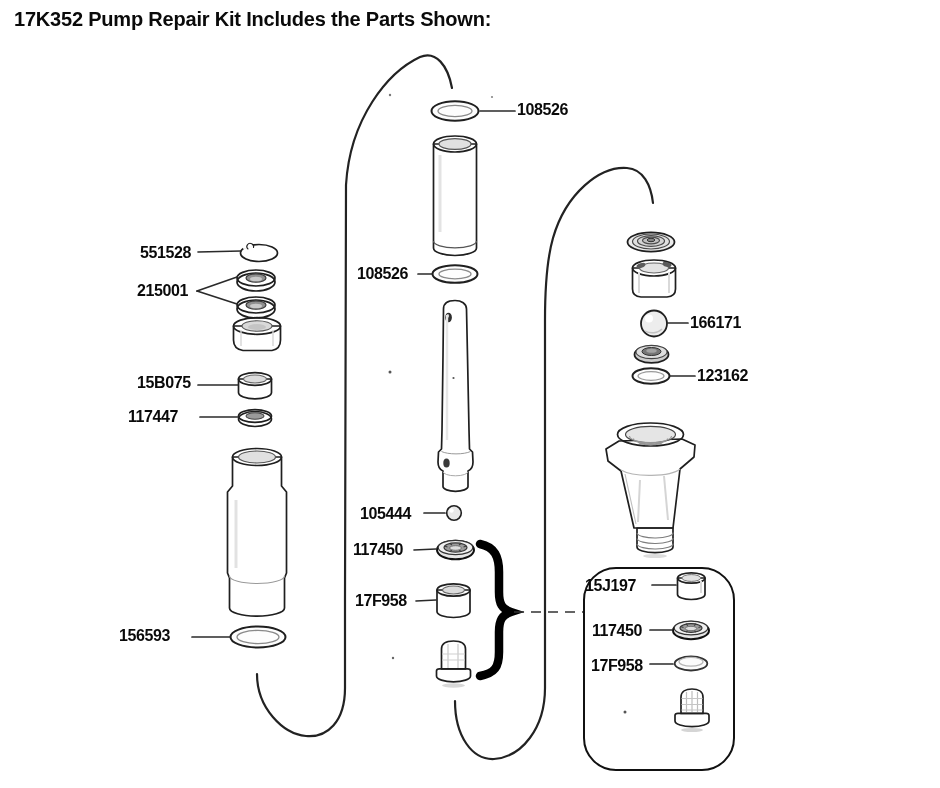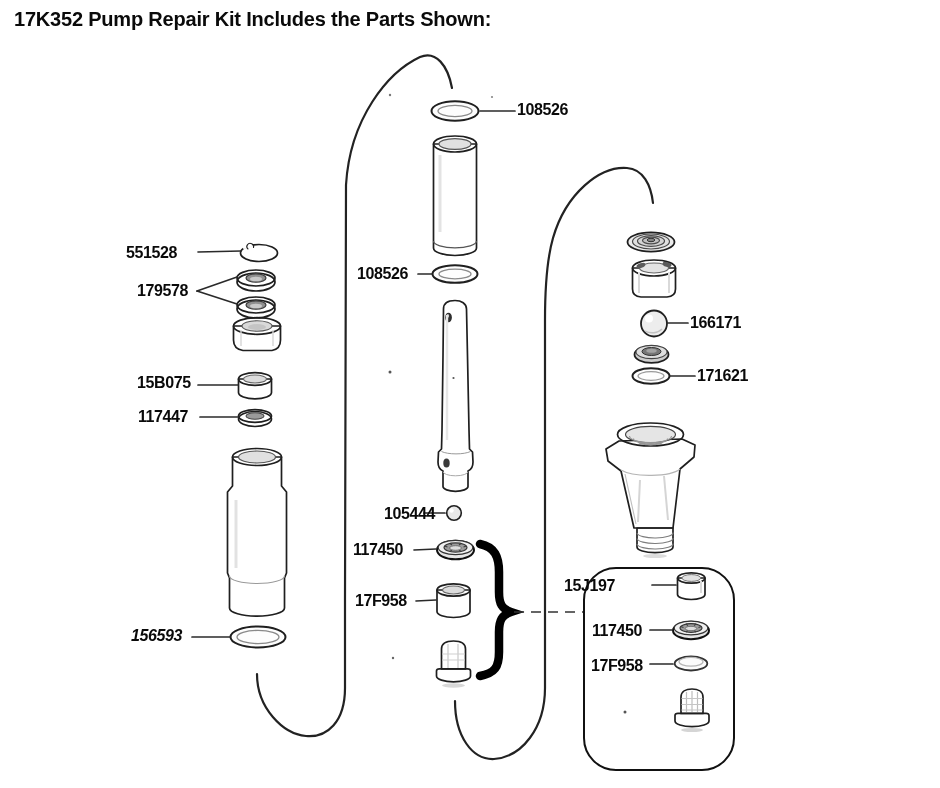--- a/index.html
+++ b/index.html
@@ -261,28 +261,28 @@
   <g>
     <circle cx="390" cy="95" r="1.2" fill="#777"></circle>
     <circle cx="492" cy="97" r="1.1" fill="#888"></circle>
     <circle cx="390" cy="372" r="1.5" fill="#555"></circle>
     <circle cx="393" cy="658" r="1.2" fill="#666"></circle>
     <circle cx="625" cy="712" r="1.5" fill="#555"></circle>
   </g>
 </svg>
 
 <div class="part-label" style="left:517px;top:100px;">108526</div>
-<div class="part-label" style="left:126px;top:243px;">551528</div>
-<div class="part-label" style="left:137px;top:281px;">179578</div>
+<div class="part-label" style="left:140px;top:243px;">551528</div>
+<div class="part-label" style="left:137px;top:281px;">215001</div>
 <div class="part-label" style="left:137px;top:373px;">15B075</div>
-<div class="part-label" style="left:138px;top:407px;text-align:right;">117447</div>
+<div class="part-label" style="left:128px;top:407px;text-align:right;">117447</div>
 <div class="part-label" style="left:357px;top:264px;">108526</div>
-<div class="part-label" style="left:360px;top:504px;margin-left:24px;">105444</div>
+<div class="part-label" style="left:360px;top:504px;">105444</div>
 <div class="part-label" style="left:353px;top:540px;">117450</div>
 <div class="part-label" style="left:355px;top:591px;">17F958</div>
-<div class="part-label" style="left:131px;top:626px;font-style:italic;">156593</div>
+<div class="part-label" style="left:119px;top:626px;">156593</div>
 <div class="part-label" style="left:690px;top:313px;">166171</div>
-<div class="part-label" style="left:697px;top:366px;">171621</div>
-<div class="part-label" style="left:564px;top:576px;">15J197</div>
+<div class="part-label" style="left:697px;top:366px;">123162</div>
+<div class="part-label" style="left:585px;top:576px;">15J197</div>
 <div class="part-label" style="left:592px;top:621px;">117450</div>
 <div class="part-label" style="left:591px;top:656px;">17F958</div>
 
 </div>
 
 </body></html>

